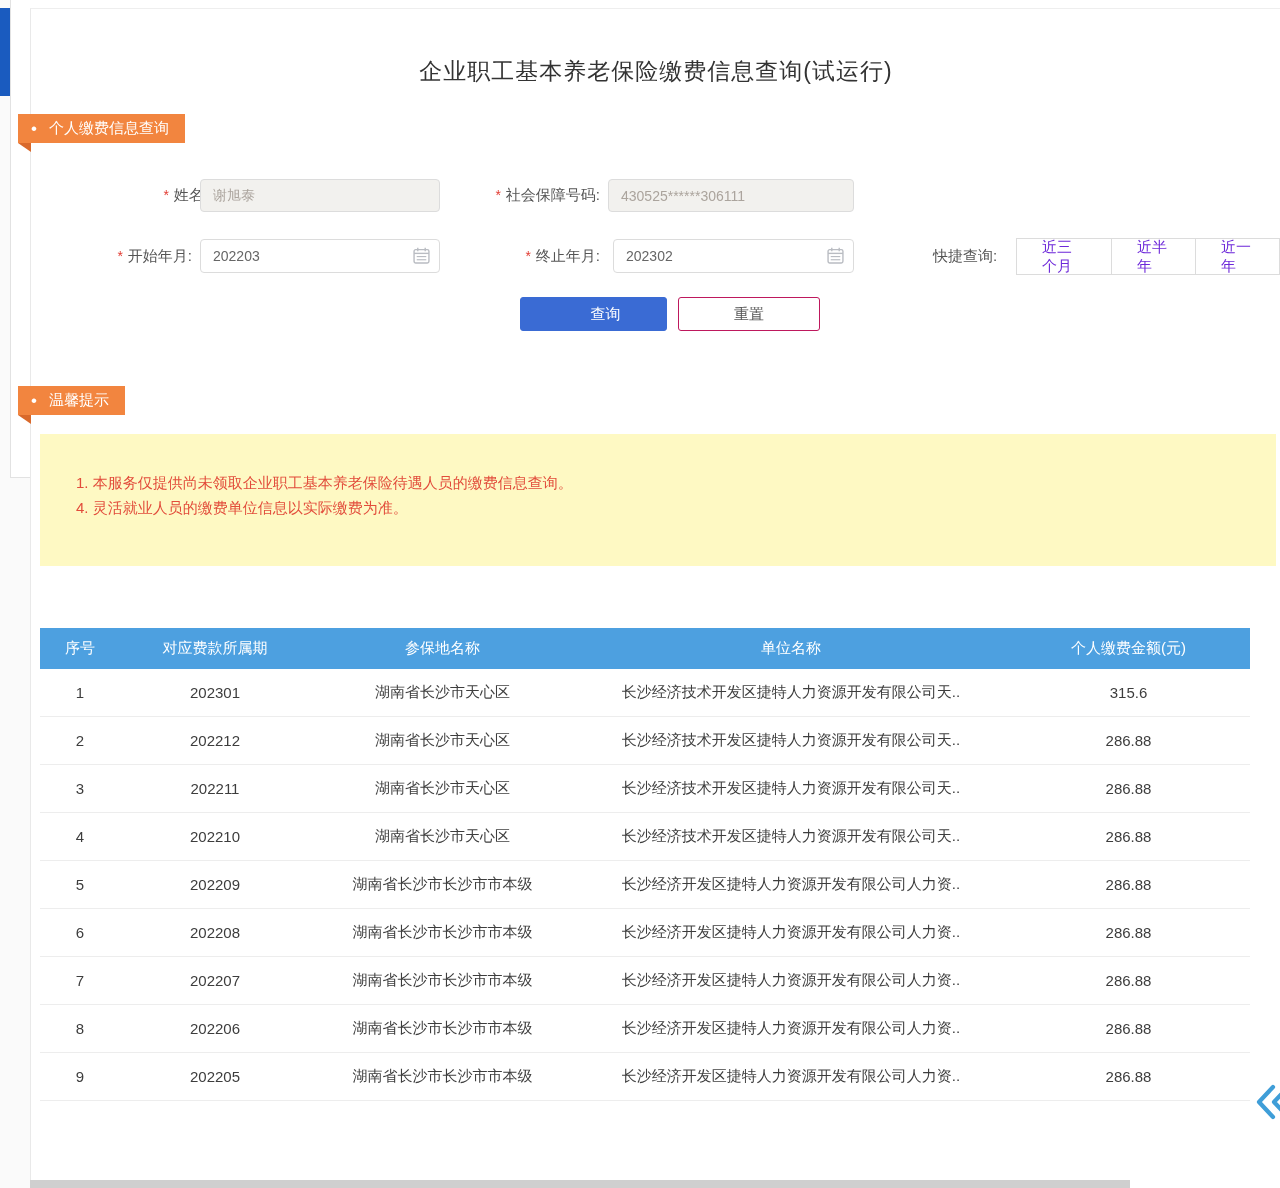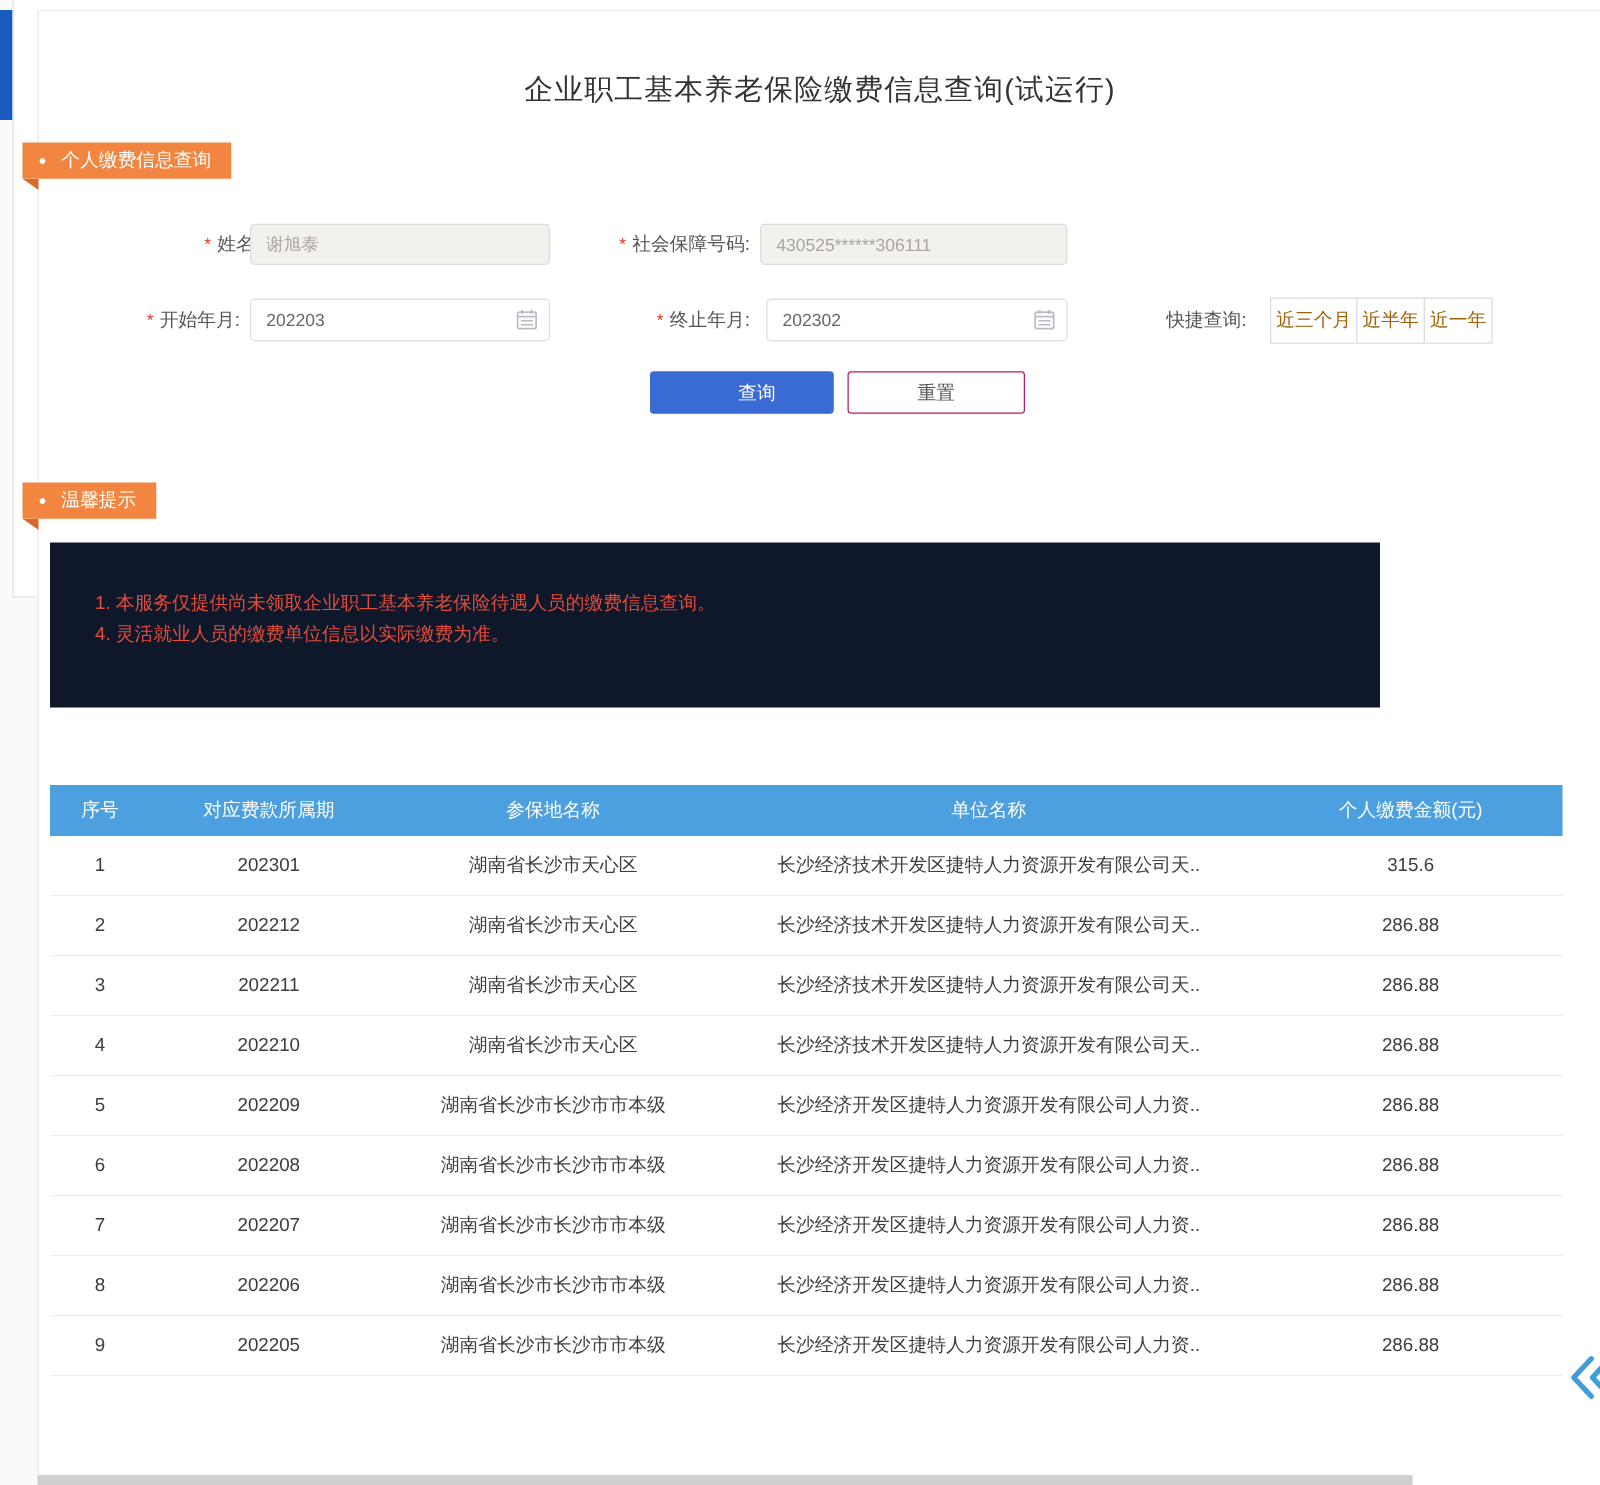--- a/index.html
+++ b/index.html
@@ -36,33 +36,33 @@
   .tinput { position:absolute; border:1px solid #dcdcdc; border-radius:4px; background:#fff;
             font-size:14px; color:#666; padding:0 12px; outline:none;
             font-family:"Liberation Sans","DejaVu Sans",sans-serif; }
   .tinput:disabled { background:#f2f1ee; color:#7f1d1d; -webkit-text-fill-color:#aba49d; }
   .input-wrap { position:absolute; }
   .input-wrap .tinput { position:static; width:100%; height:100%; }
   .cal-icon { position:absolute; right:10px; top:8px; width:17px; height:17px; cursor:pointer; }
 
   .quick-label { position:absolute; left:933px; top:247px; font-size:15px; color:#555; }
   .quick-group { position:absolute; left:1016px; top:238px; display:flex; }
-  .quick-btn { height:37px; padding:0 4px; background:#fff; border:1px solid #dcdcdc;
-               font-size:15px; color:#a16207; display:flex; align-items:center; cursor:pointer;
+  .quick-btn { height:37px; padding:0 25px; background:#fff; border:1px solid #dcdcdc;
+               font-size:15px; color:#6d28d9; display:flex; align-items:center; cursor:pointer;
                margin-left:-1px; }
   .quick-btn:first-child { margin-left:0; }
 
   .btn { position:absolute; height:34px; border-radius:3px; font-size:15px; cursor:pointer;
          display:flex; align-items:center; justify-content:center;
          font-family:"Liberation Sans","DejaVu Sans",sans-serif; }
   .btn-query { left:520px; top:297px; width:147px; background:#3a6bd4; color:#fff; border:1px solid #3a6bd4;padding-left:24px; }
   .btn-reset { left:678px; top:297px; width:142px; background:#fff; color:#555; border:1px solid #be185d; }
 
   
-  .notice { position:absolute; left:40px; top:434px; width:1064px; height:132px; background:#0f172a;
+  .notice { position:absolute; left:40px; top:434px; width:1236px; height:132px; background:#fef9c3;
             padding:36px 20px 0 36px; }
   .notice p { font-size:15px; color:#e24c3b; line-height:25px; }
 
   
   .ptable { position:absolute; left:40px; top:598px; width:1210px;margin-top:30px; }
   .thead { display:flex; background:#4da0e0; color:#fff; height:41px; align-items:center; font-size:15px; }
   .trow { display:flex; background:#fff; height:48px; align-items:center; font-size:15px; color:#3d3d3d;
           border-bottom:1px solid #ededed; }
   .cell { text-align:center; overflow:hidden; white-space:nowrap; }
   .col-seq{width:80px;} .col-period{width:190px;} .col-area{width:265px;}

